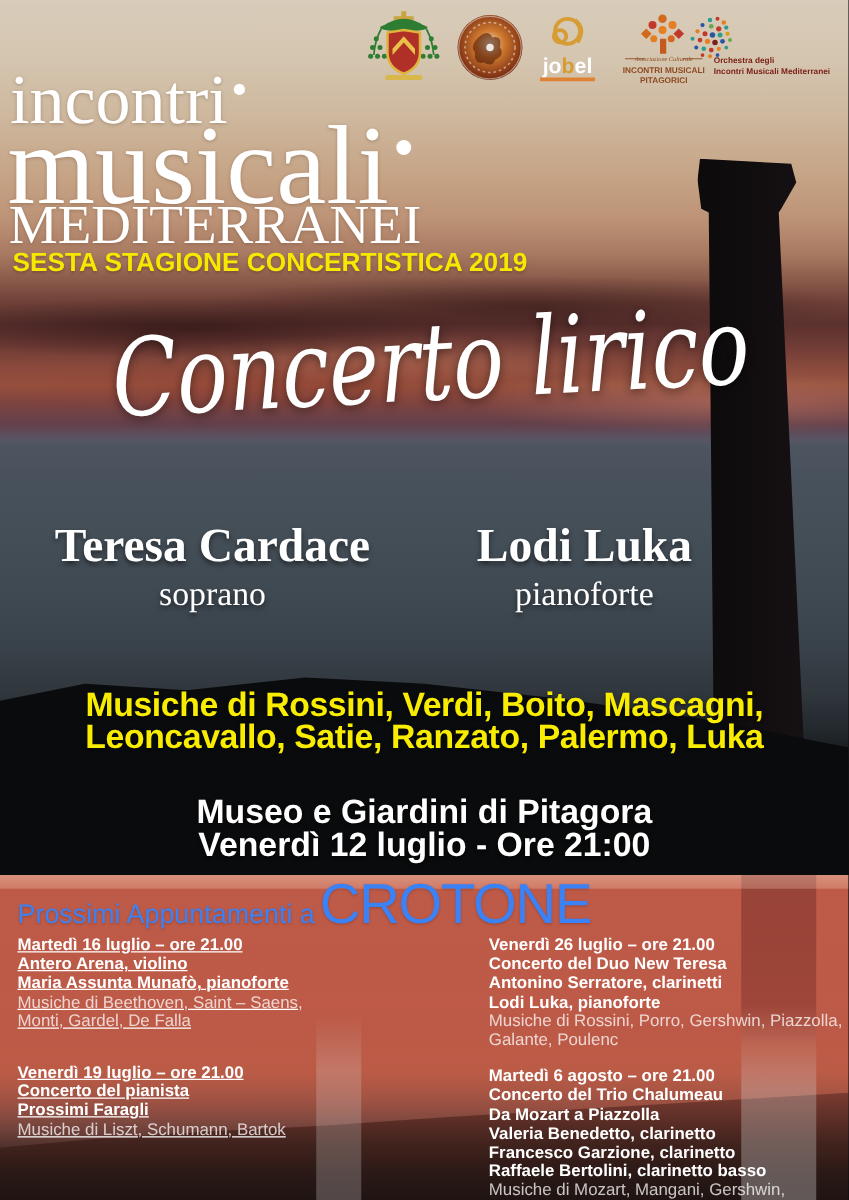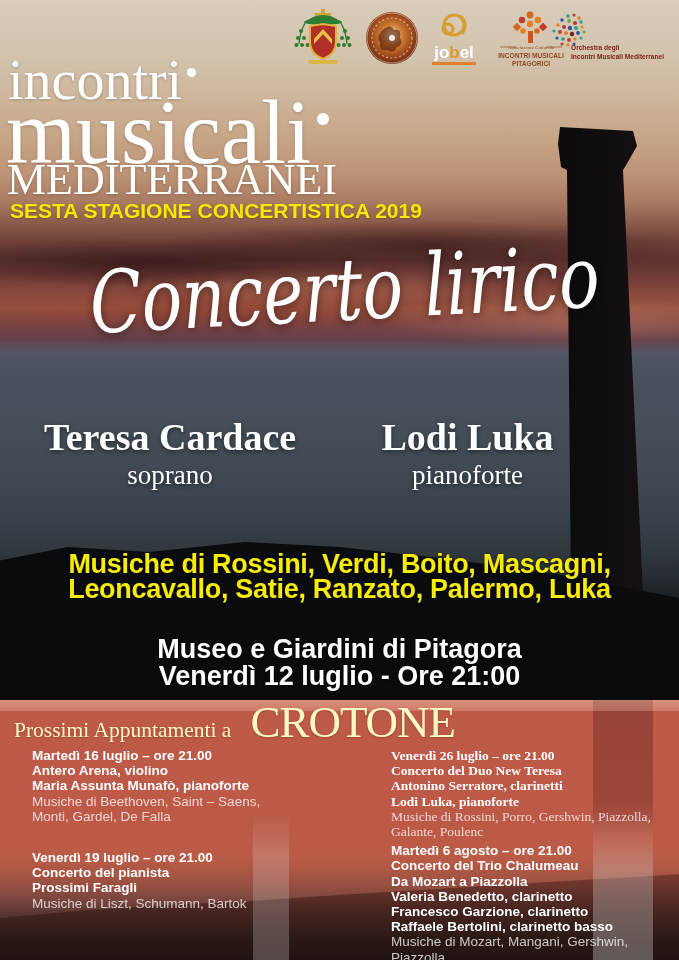--- a/index.html
+++ b/index.html
@@ -72,32 +72,32 @@
        rgba(195,93,74,0.93) 40%, rgba(195,93,74,0.80) 55%, rgba(193,90,72,0.55) 70%,
        rgba(193,90,72,0.30) 82%, rgba(193,90,72,0.16) 92%, rgba(193,90,72,0.10) 100%);}
   .b-strip-main{position:absolute;left:593px;top:0;width:60px;height:260px;
     background:linear-gradient(180deg, rgba(64,12,16,0.30) 0%, rgba(64,12,16,0.26) 40%,
        rgba(200,195,195,0.10) 52%, rgba(215,212,212,0.30) 66%, rgba(222,220,220,0.34) 100%);}
   .b-strip-faint{position:absolute;left:253px;top:112px;width:36px;height:148px;
     background:linear-gradient(180deg, rgba(220,215,215,0) 0%, rgba(222,218,218,0.22) 30%,
        rgba(225,222,222,0.26) 100%);}
   .b-topband{position:absolute;left:0;top:0;width:679px;height:11px;background:rgba(255,210,190,0.28);}
 
-  .b-header{position:absolute;left:14px;top:0;display:flex;align-items:baseline;color:#fef9c3;
-            font-family:Liberation Serif, serif;text-shadow:0 1px 2px rgba(80,20,10,0.3);gap:15px;}
+  .b-header{position:absolute;left:14px;top:0;display:flex;align-items:baseline;color:#3b82f6;
+            font-family:Liberation Sans, sans-serif;text-shadow:0 1px 2px rgba(80,20,10,0.3);}
   .b-prefix{font-size:21.5px;}
   .b-city{font-size:45px;margin-left:4px;letter-spacing:-1px;line-height:1;}
 
   .b-col{position:absolute;top:48px;color:#fff;font-size:13.5px;line-height:15.2px;}
-  .b-col-left{left:32px;width:345px;}
+  .b-col-left{left:14px;width:345px;text-decoration:underline;}
   .b-col-right{left:391px;width:285px;}
   .evt div{font-weight:bold;}
   .evt .evt-mus{font-weight:normal;color:rgba(255,255,255,0.75);}
   .evt-gap-lg{margin-bottom:26px;}
-  .evt-gap-sm{margin-bottom:4px;font-family:Liberation Serif, serif;}
+  .evt-gap-sm{margin-bottom:14px;}
 </style>
 </head>
 <body>
 
 <div class="poster">
 
   <div class="sky"></div>
   <div class="column"></div>
   <div class="headland"></div>
 

